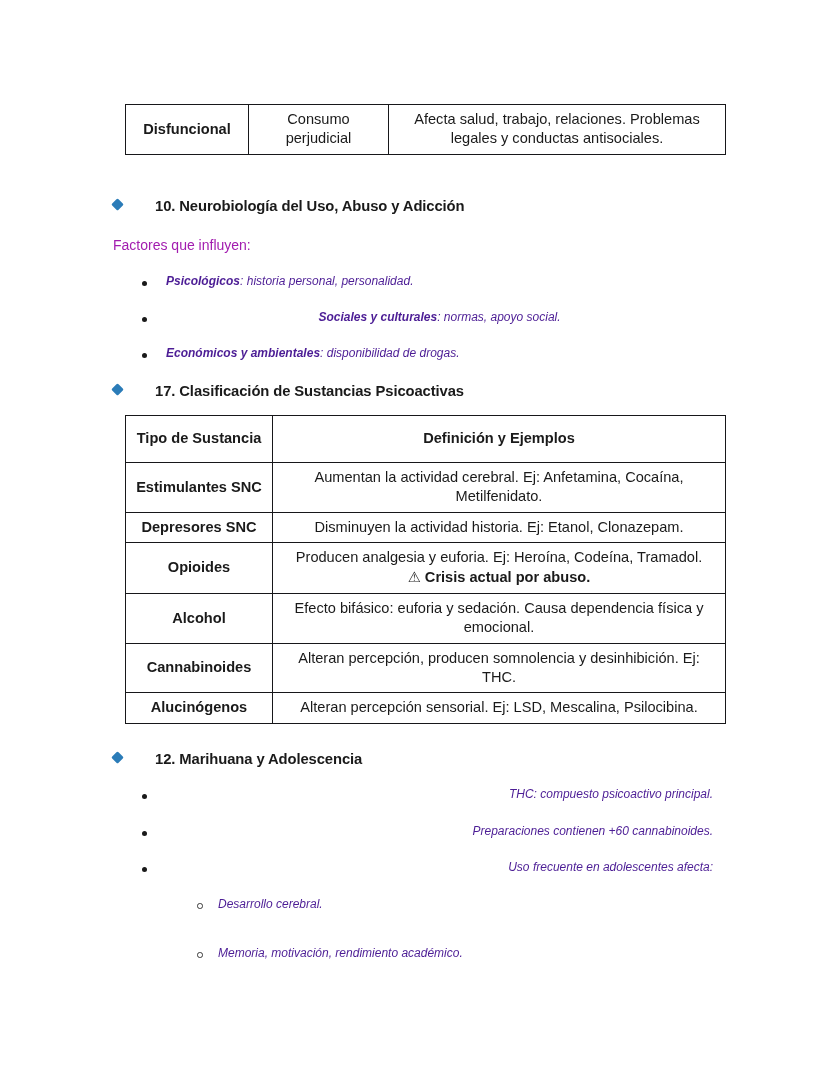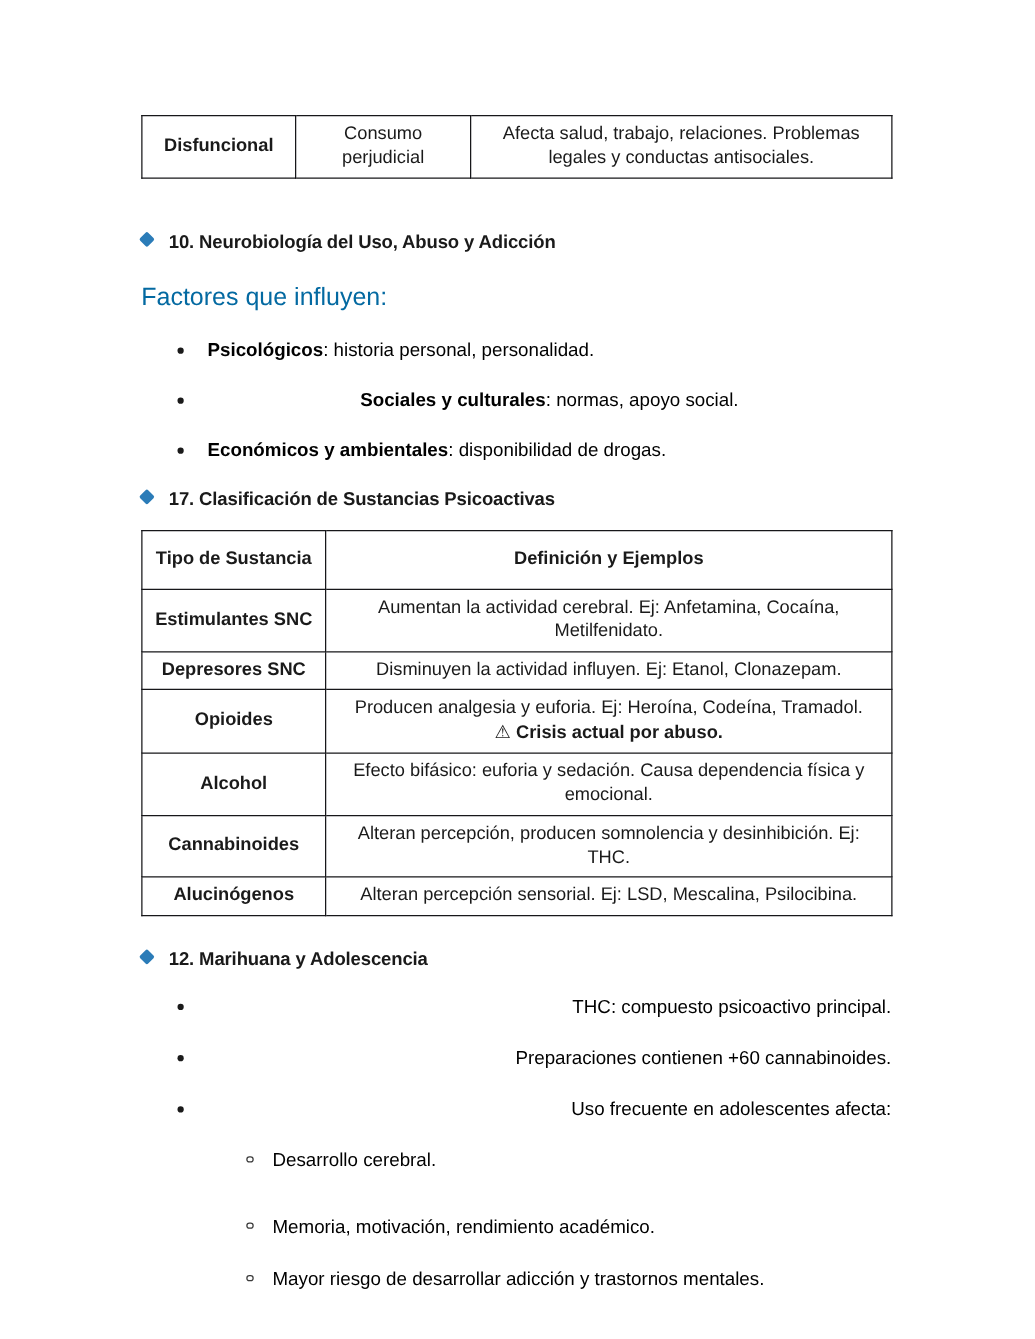--- a/index.html
+++ b/index.html
@@ -29,21 +29,21 @@
     left: 113px;
     top: 92px;
     width: 600px;
   }
 
   
   table.doc-table {
     border-collapse: collapse;
     width: 600px;
     table-layout: fixed;
-    margin: 0;
+    margin: 12px;
     border-radius: 19px;
   }
   table.doc-table td {
     border: 1.6px solid #17171a;
     padding: 5px 7px;
     vertical-align: middle;
     text-align: center;
     font-size: 14.6px;
     line-height: 1.33;
     color: #1a1a1a;
@@ -70,51 +70,53 @@
   }
 
   
   .section-heading {
     display: flex;
     align-items: baseline;
     font-size: 14.8px;
     font-weight: bold;
     color: #1a1a1a;
     letter-spacing: -0.1px;
+    gap: 20px;
   }
   .diamond {
     flex: 0 0 auto;
     width: 9px;
     height: 9px;
     background: #2b7cb8;
     transform: rotate(45deg);
     margin-right: 13px;
     position: relative;
     top: -2px;
     border-radius: 1.5px;
   }
 
   
   .para {
-    font-size: 20px;
-    color: #0369a1;
+    font-size: 14px;
+    color: #a21caf;
     line-height: 1.4;
   }
 
   
   ul.bul {
     list-style: none;
     margin: 0;
     padding: 0;
   }
   ul.bul > li {
     position: relative;
-    font-size: 15px;
+    font-size: 12px;
     line-height: 1.4;
-    color: #000000;
+    color: #4c1d95;
+    font-style: italic;
   }
   ul.bul.level1 > li {
     padding-left: 53px;
   }
   ul.bul.level1 > li::before {
     content: "";
     position: absolute;
     left: 29px;
     top: 8px;
     width: 5px;
@@ -187,21 +189,21 @@
         <tr>
           <td class="cell-bold" style="height:36px;">Tipo de Sustancia</td>
           <td class="cell-bold">Definición y Ejemplos</td>
         </tr>
         <tr>
           <td class="cell-bold">Estimulantes SNC</td>
           <td>Aumentan la actividad cerebral. Ej: Anfetamina, Cocaína, Metilfenidato.</td>
         </tr>
         <tr>
           <td class="cell-bold">Depresores SNC</td>
-          <td>Disminuyen la actividad influyen. Ej: Etanol, Clonazepam.</td>
+          <td>Disminuyen la actividad historia. Ej: Etanol, Clonazepam.</td>
         </tr>
         <tr>
           <td class="cell-bold">Opioides</td>
           <td>
             <span>Producen analgesia y euforia. Ej: Heroína, Codeína, Tramadol.</span>
             <span class="warn-line"><span class="warn-icon">⚠</span> <span>Crisis actual por abuso.</span></span>
           </td>
         </tr>
         <tr>
           <td class="cell-bold">Alcohol</td>
@@ -225,17 +227,16 @@
 
     <ul class="bul level1" style="margin-top:19px;text-align:right;">
       <li style="margin-bottom:20px;">THC: compuesto psicoactivo principal.</li>
       <li style="margin-bottom:20px;">Preparaciones contienen +60 cannabinoides.</li>
       <li>Uso frecuente en adolescentes afecta:</li>
     </ul>
 
     <ul class="bul level2" style="margin-top:20px;">
       <li style="margin-bottom:32px;">Desarrollo cerebral.</li>
       <li style="margin-bottom:21px;">Memoria, motivación, rendimiento académico.</li>
-      <li>Mayor riesgo de desarrollar adicción y trastornos mentales.</li>
     </ul>
 
   </div>
 </div>
 
 </body></html>

